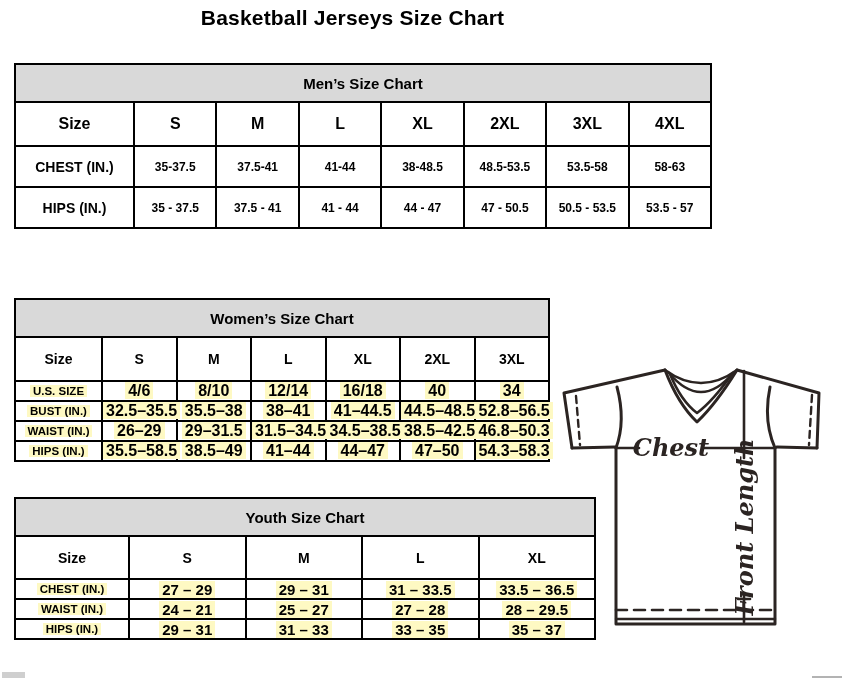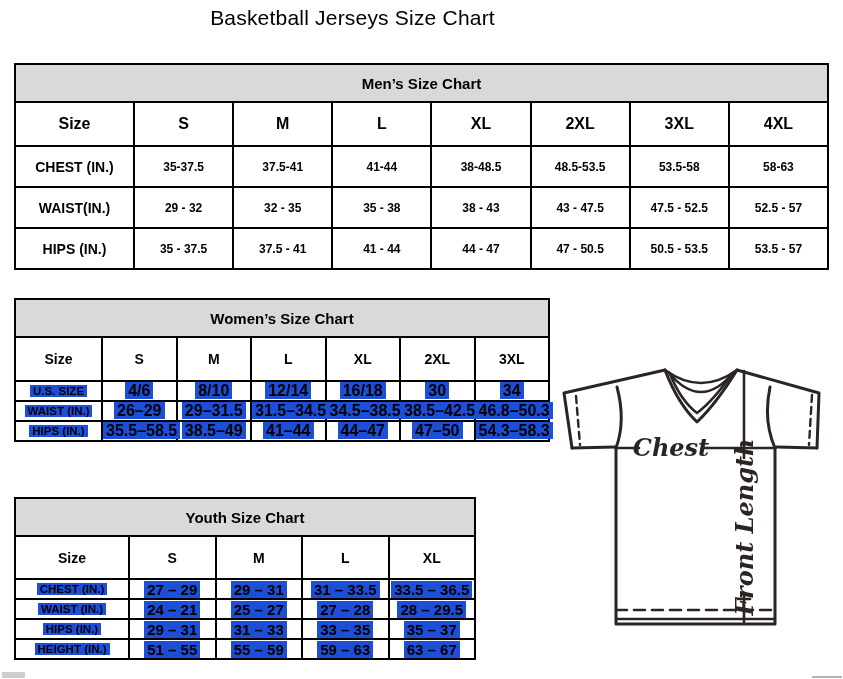--- a/index.html
+++ b/index.html
@@ -3,48 +3,48 @@
 <meta charset="utf-8">
 <style>
   html,body { margin:0; padding:0; }
   body {
     width:843px; height:679px; position:relative; overflow:hidden;
     background:#ffffff; color:#000;
     font-family:"Liberation Sans", sans-serif;
   }
   .page-title {
     position:absolute; top:6px; left:0; width:705px;
-    text-align:center; font-size:21px; font-weight:normal; letter-spacing:0.2px;
+    text-align:center; font-size:21px; font-weight:bold; letter-spacing:0.2px;
   }
   table { border-collapse:collapse; table-layout:fixed; position:absolute; background:#fff; }
   th, td { border:2px solid #000; text-align:center; vertical-align:middle; padding:0; }
   tr.band th { background:#d9d9d9; font-size:15px; font-weight:bold; height:36px; }
 
-  #mens-table   { left:14px;  top:63px;  width:815px; }
+  #mens-table   { left:14px;  top:63px;  width:698px; }
   #mens-table tr.size-row th { font-size:16px; font-weight:bold; }
   #mens-table tr.size-row    { height:44px; }
   #mens-table tr.data-row    { height:41px; }
   #mens-table td             { font-size:12px; font-weight:bold; }
   #mens-table td.row-label   { font-size:14px; }
 
   #womens-table { left:14px;  top:298px; width:536px; }
   #womens-table tr.size-row th { font-size:14px; font-weight:bold; }
   #womens-table tr.size-row  { height:44px; }
   #womens-table tr.data-row  { height:20px; }
   #womens-table td           { font-size:16px; font-weight:bold; }
   #womens-table td.row-label { font-size:11.5px; }
 
-  #youth-table  { left:14px;  top:497px; width:462px; }
+  #youth-table  { left:14px;  top:497px; width:582px; }
   #youth-table tr.size-row th { font-size:14px; font-weight:bold; }
   #youth-table tr.size-row   { height:43px; }
   #youth-table tr.data-row   { height:20px; }
   #youth-table td            { font-size:15px; font-weight:bold; }
   #youth-table td.row-label  { font-size:11.5px; }
 
-  .hl { background:#1d4ed8; padding:0 3px; white-space:nowrap; }
+  .hl { background:#fef9c3; padding:0 3px; white-space:nowrap; }
 
   .jersey { position:absolute; left:550px; top:353px; width:290px; height:292px; }
   .jersey svg { display:block; width:100%; height:100%; }
   .jersey text {
     font-family:"DejaVu Serif", serif; font-style:italic; font-weight:bold;
     fill:#2b2422;
   }
   .frag-left  { position:absolute; left:2px;  top:672px; width:23px; height:6px; background:#cfcfcf; }
   .frag-right { position:absolute; left:812px; top:676px; width:30px; height:2px; background:#b3b3b3; }
 </style>
@@ -82,30 +82,20 @@
     <td class="row-label">CHEST (IN.)</td>
     <td>35-37.5</td>
     <td>37.5-41</td>
     <td>41-44</td>
     <td>38-48.5</td>
     <td>48.5-53.5</td>
     <td>53.5-58</td>
     <td>58-63</td>
   </tr>
   <tr class="data-row">
-    <td class="row-label">WAIST(IN.)</td>
-    <td>29 - 32</td>
-    <td>32 - 35</td>
-    <td>35 - 38</td>
-    <td>38 - 43</td>
-    <td>43 - 47.5</td>
-    <td>47.5 - 52.5</td>
-    <td>52.5 - 57</td>
-  </tr>
-  <tr class="data-row">
     <td class="row-label">HIPS (IN.)</td>
     <td>35 - 37.5</td>
     <td>37.5 - 41</td>
     <td>41 - 44</td>
     <td>44 - 47</td>
     <td>47 - 50.5</td>
     <td>50.5 - 53.5</td>
     <td>53.5 - 57</td>
   </tr>
   </tbody>
@@ -133,22 +123,31 @@
     <th>XL</th>
     <th>2XL</th>
     <th>3XL</th>
   </tr>
   <tr class="data-row">
     <td class="row-label"><span class="hl">U.S. SIZE</span></td>
     <td><span class="hl">4/6</span></td>
     <td><span class="hl">8/10</span></td>
     <td><span class="hl">12/14</span></td>
     <td><span class="hl">16/18</span></td>
-    <td><span class="hl">30</span></td>
+    <td><span class="hl">40</span></td>
     <td><span class="hl">34</span></td>
+  </tr>
+  <tr class="data-row">
+    <td class="row-label"><span class="hl">BUST (IN.)</span></td>
+    <td><span class="hl">32.5–35.5</span></td>
+    <td><span class="hl">35.5–38</span></td>
+    <td><span class="hl">38–41</span></td>
+    <td><span class="hl">41–44.5</span></td>
+    <td><span class="hl">44.5–48.5</span></td>
+    <td><span class="hl">52.8–56.5</span></td>
   </tr>
   <tr class="data-row">
     <td class="row-label"><span class="hl">WAIST (IN.)</span></td>
     <td><span class="hl">26–29</span></td>
     <td><span class="hl">29–31.5</span></td>
     <td><span class="hl">31.5–34.5</span></td>
     <td><span class="hl">34.5–38.5</span></td>
     <td><span class="hl">38.5–42.5</span></td>
     <td><span class="hl">46.8–50.3</span></td>
   </tr>
@@ -196,27 +195,20 @@
     <td><span class="hl">25 – 27</span></td>
     <td><span class="hl">27 – 28</span></td>
     <td><span class="hl">28 – 29.5</span></td>
   </tr>
   <tr class="data-row">
     <td class="row-label"><span class="hl">HIPS (IN.)</span></td>
     <td><span class="hl">29 – 31</span></td>
     <td><span class="hl">31 – 33</span></td>
     <td><span class="hl">33 – 35</span></td>
     <td><span class="hl">35 – 37</span></td>
-  </tr>
-  <tr class="data-row">
-    <td class="row-label"><span class="hl">HEIGHT (IN.)</span></td>
-    <td><span class="hl">51 – 55</span></td>
-    <td><span class="hl">55 – 59</span></td>
-    <td><span class="hl">59 – 63</span></td>
-    <td><span class="hl">63 – 67</span></td>
   </tr>
   </tbody>
 </table>
 
 <div class="jersey">
   <svg viewBox="0 0 290 292" xmlns="http://www.w3.org/2000/svg">
     <g stroke="#2b2422" fill="none" stroke-linecap="round" stroke-linejoin="round">
 
       <path d="M22,95 L14,40 L115,17" stroke-width="3"></path>
       <path d="M22,95 L65,94" stroke-width="3"></path>

